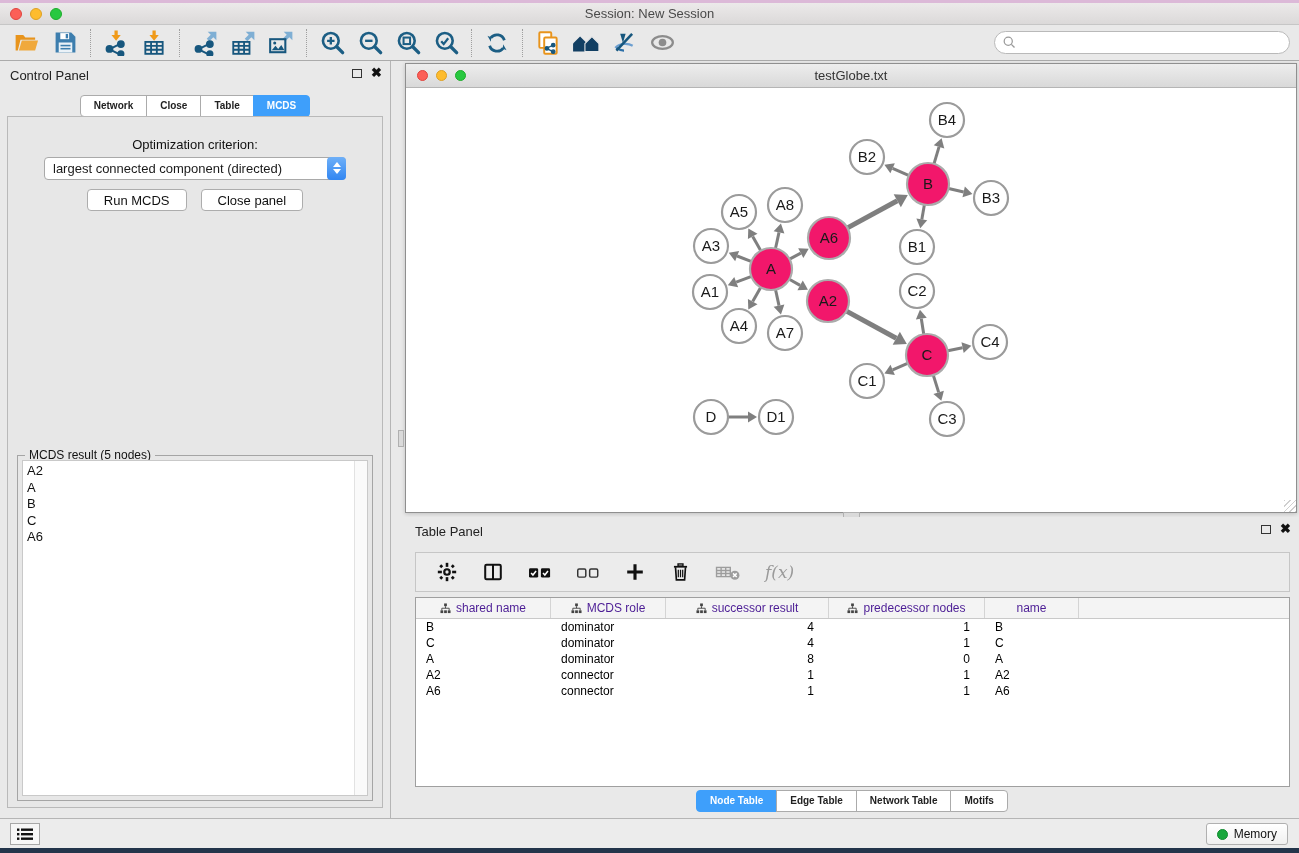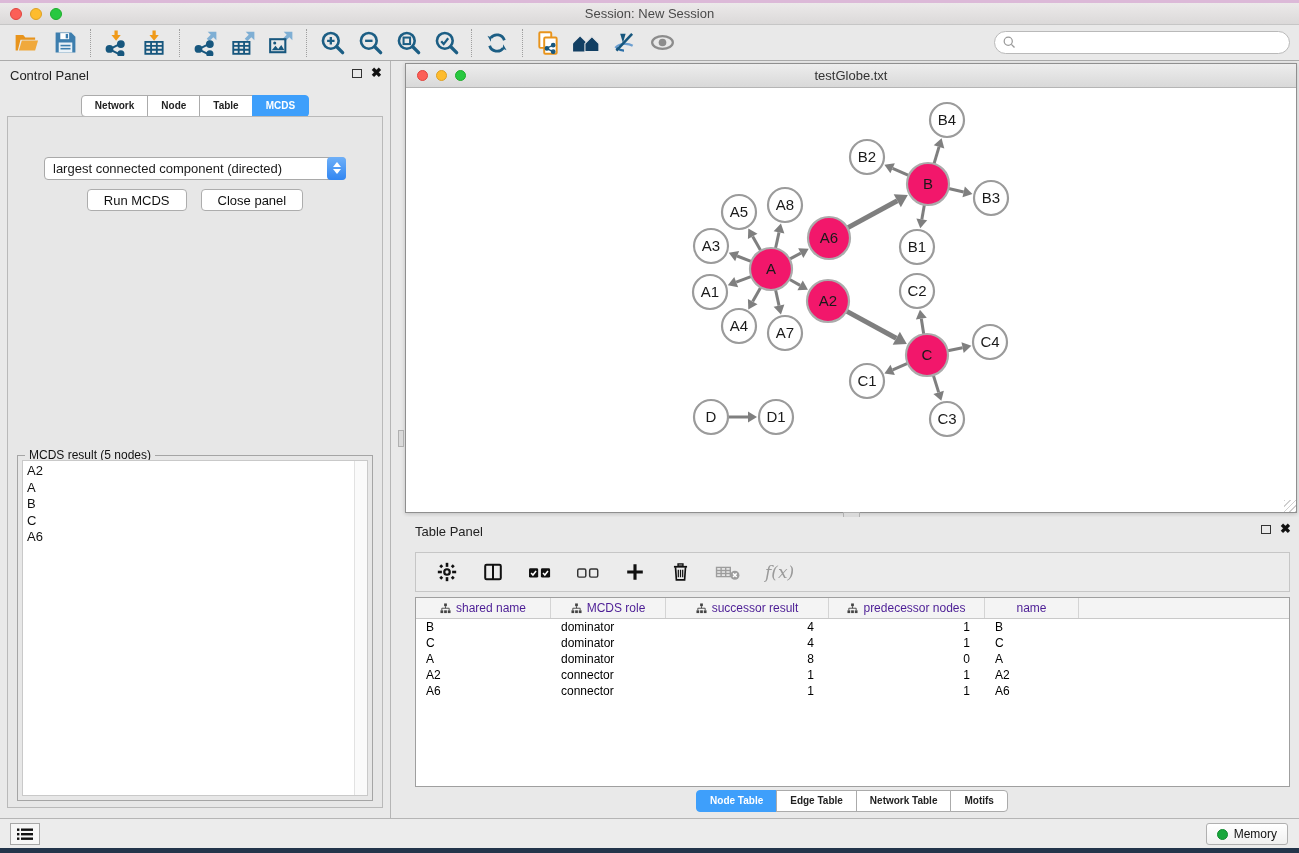--- a/index.html
+++ b/index.html
@@ -271,25 +271,26 @@
 <div id="control-panel" class="abs">
   <div class="panel-head">
     <span class="ptitle">Control Panel</span>
     <span class="winbtns">
       <span class="float-ic"></span>
       <span class="close-ic">✖</span>
     </span>
   </div>
   <div id="control-tabs" class="seg-row">
       <div class="seg-tab">Network</div>
-      <div class="seg-tab">Node</div>
+      <div class="seg-tab">Close</div>
       <div class="seg-tab">Table</div>
       <div class="seg-tab active">MCDS</div>
     </div>
   <div id="mcds-content">
+    <div id="opt-label">Optimization criterion:</div>
     <div id="opt-select">
       <span class="sel-text">largest connected component (directed)</span>
       <span class="stepper">
           <span class="up"></span>
           <span class="down"></span>
         </span>
     </div>
     <div id="mcds-buttons">
       <button class="btn">Run MCDS</button>
       <button class="btn">Close panel</button>

